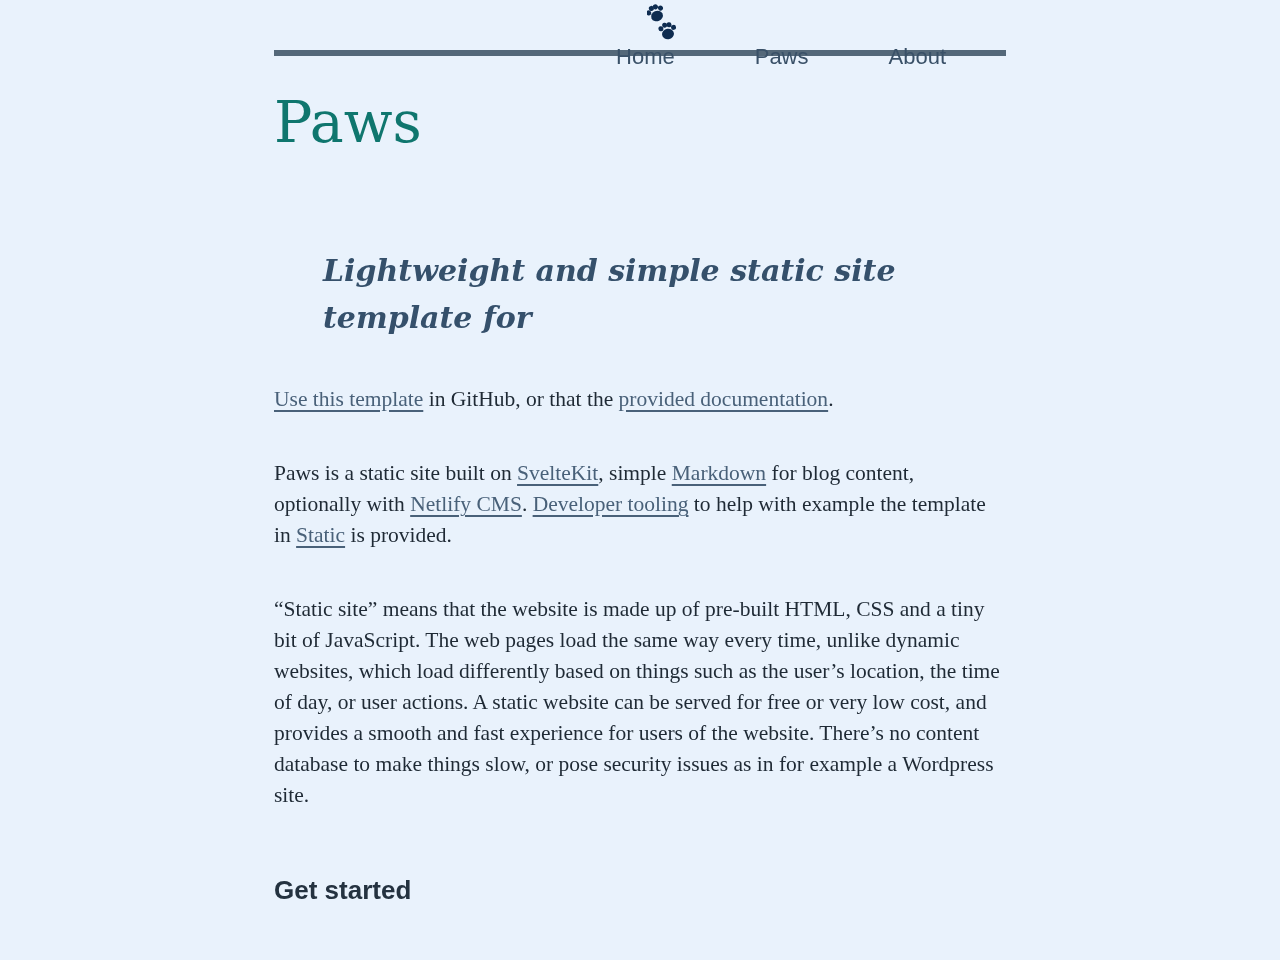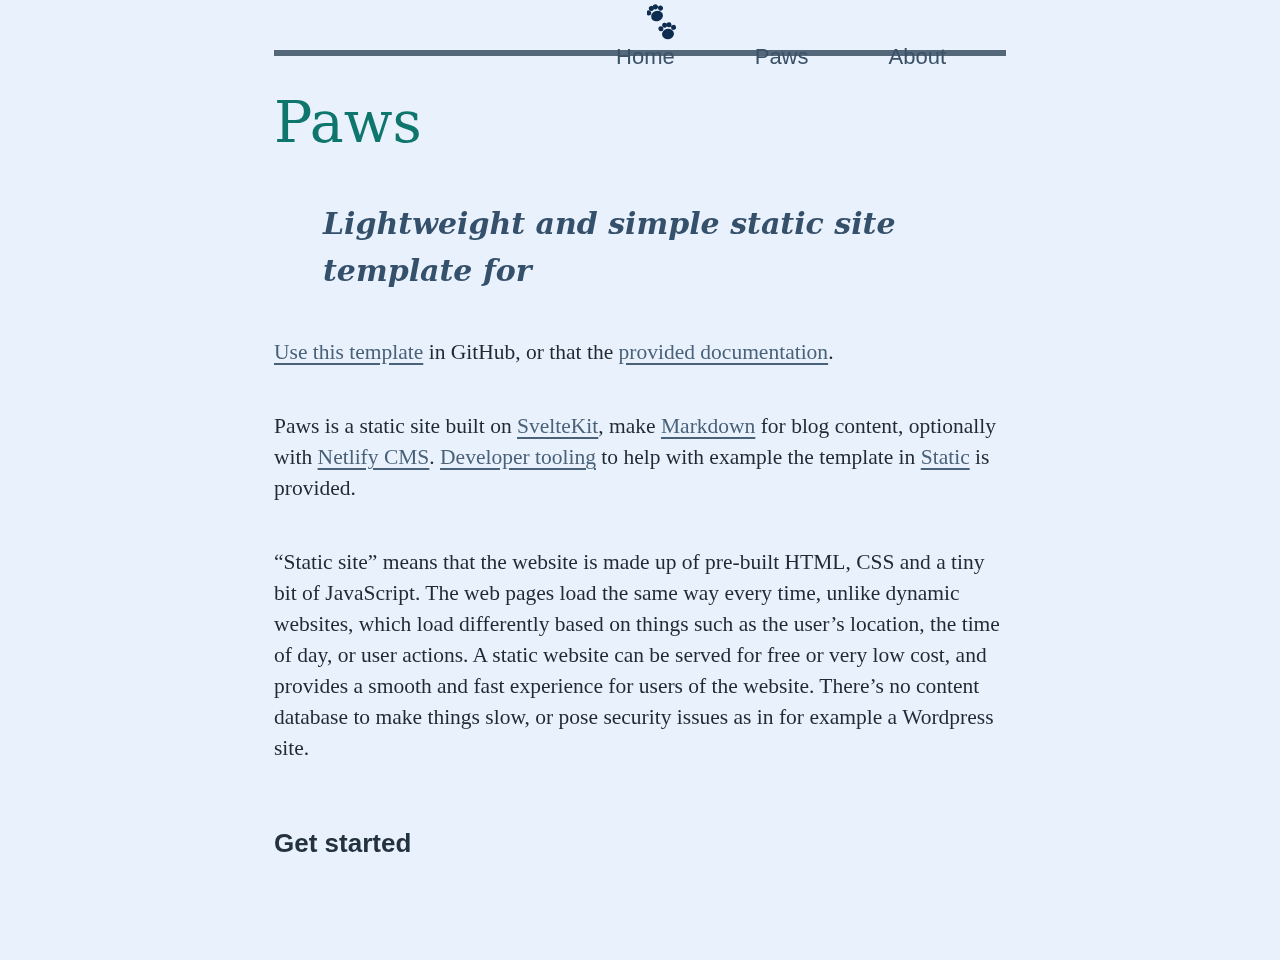--- a/index.html
+++ b/index.html
@@ -42,21 +42,21 @@
   
   h1.title {
     font-family: "DejaVu Serif", serif;
     font-weight: 400;
     font-size: 57px;
     line-height: 1.0;
     color: #0f766e;
     margin: 38px 0 0 0;
   }
   blockquote.tagline {
-    margin: 49px 0 0 0;
+    margin: 96px 0 0 0;
     padding: 0 40px 0 49px;
     font-family: "DejaVu Serif", serif;
     font-style: italic;
     font-weight: 700;
     font-size: 30px;
     line-height: 47px;
     color: #35506b;
   }
   blockquote.tagline .qline { display: block; }
   p.body-p {
@@ -118,21 +118,21 @@
 
   <main>
     <h1 class="title">Paws</h1>
 
     <blockquote class="tagline">
       <span class="qline">Lightweight and simple static site template for</span>
     </blockquote>
 
     <p class="body-p"><a>Use this template</a><span> in GitHub, or that the </span><a>provided documentation</a><span>.</span></p>
 
-    <p class="body-p"><span>Paws is a static site built on </span><a>SvelteKit</a><span>, make </span><a>Markdown</a><span> for blog content, optionally with </span><a>Netlify CMS</a><span>. </span><a>Developer tooling</a><span> to help with example the template in </span><a>Static</a><span> is provided.</span></p>
+    <p class="body-p"><span>Paws is a static site built on </span><a>SvelteKit</a><span>, simple </span><a>Markdown</a><span> for blog content, optionally with </span><a>Netlify CMS</a><span>. </span><a>Developer tooling</a><span> to help with example the template in </span><a>Static</a><span> is provided.</span></p>
 
     <p class="body-p"><span>“Static site” means that the website is made up of pre-built HTML, CSS and a tiny bit of JavaScript. The web pages load the same way every time, unlike dynamic websites, which load differently based on things such as the user’s location, the time of day, or user actions. A static website can be served for free or very low cost, and provides a smooth and fast experience for users of the website. There’s no content database to make things slow, or pose security issues as in for example a Wordpress site.</span></p>
 
     <h2 class="section-h">Get started</h2>
 
   </main>
 
 </div>
 
 </body></html>

